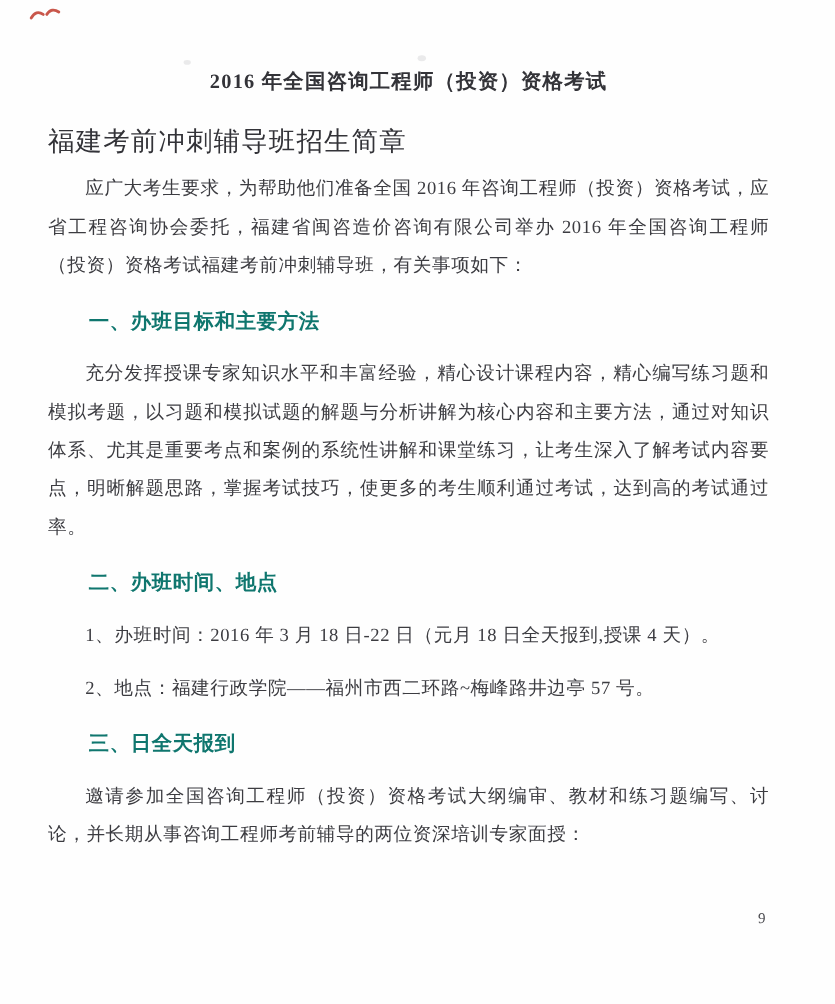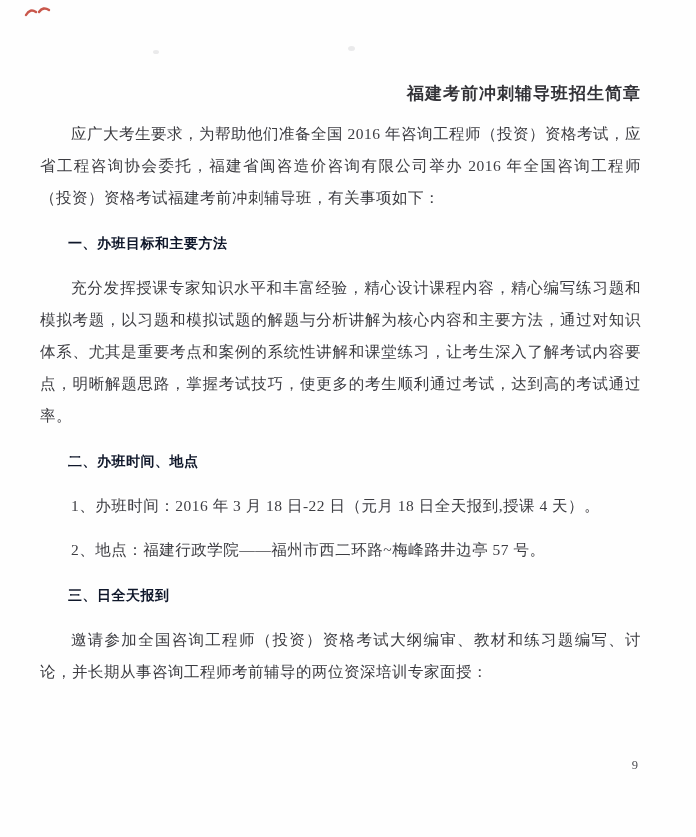--- a/index.html
+++ b/index.html
@@ -26,44 +26,44 @@
     margin: 0;
     text-align: center;
     font-size: 17px;
     font-weight: bold;
     color: #333338;
     line-height: 24px;
     letter-spacing: 1px;
   }
   .doc-subtitle {
     margin: 26px 0 0 0;
-    text-align: right;
-    font-size: 17px;
-    font-weight: bold;
+    text-align: left;
+    font-size: 22px;
+    font-weight: normal;
     color: #333338;
     line-height: 24px;
     letter-spacing: 1px;
   }
   .para {
     margin: 12px 0;
     font-size: 15.5px;
     line-height: 32px;
     text-align: justify;
     text-indent: 2em;
     letter-spacing: 0.5px;
     color: #3c3c41;
   }
   .intro {
   }
   .heading {
     margin: 14px 0 12px 0;
     padding-left: 2em;
-    font-size: 14px;
+    font-size: 17px;
     font-weight: bold;
-    color: #0f172a;
+    color: #0f766e;
     line-height: 32px;
     letter-spacing: 0.5px;
   }
   .pen-marks {
     position: absolute;
     top: 3px;
     left: 24px;
     width: 28px;
     height: 17px;
   }
@@ -89,20 +89,21 @@
 
   <svg class="pen-marks" viewBox="0 0 28 17">
     <path d="M2,12 Q6,5 12,9" fill="none" stroke="#c0392b" stroke-width="2.4" stroke-linecap="round" opacity="0.85"></path>
     <path d="M15,9 Q19,3 25,7" fill="none" stroke="#c0392b" stroke-width="2.4" stroke-linecap="round" opacity="0.85"></path>
   </svg>
 
   <div class="speck speck-a"></div>
   <div class="speck speck-b"></div>
 
   <div class="content">
+    <h1 class="doc-title">2016 年全国咨询工程师（投资）资格考试</h1>
     <h2 class="doc-subtitle">福建考前冲刺辅导班招生简章</h2>
 
     <p class="para intro">应广大考生要求，为帮助他们准备全国 2016 年咨询工程师（投资）资格考试，应省工程咨询协会委托，福建省闽咨造价咨询有限公司举办 2016 年全国咨询工程师（投资）资格考试福建考前冲刺辅导班，有关事项如下：</p>
 
     <h3 class="heading">一、办班目标和主要方法</h3>
     <p class="para">充分发挥授课专家知识水平和丰富经验，精心设计课程内容，精心编写练习题和模拟考题，以习题和模拟试题的解题与分析讲解为核心内容和主要方法，通过对知识体系、尤其是重要考点和案例的系统性讲解和课堂练习，让考生深入了解考试内容要点，明晰解题思路，掌握考试技巧，使更多的考生顺利通过考试，达到高的考试通过率。</p>
 
     <h3 class="heading">二、办班时间、地点</h3>
     <p class="para">1、办班时间：2016 年 3 月 18 日-22 日（元月 18 日全天报到,授课 4 天）。</p>
     <p class="para">2、地点：福建行政学院——福州市西二环路~梅峰路井边亭 57 号。</p>

